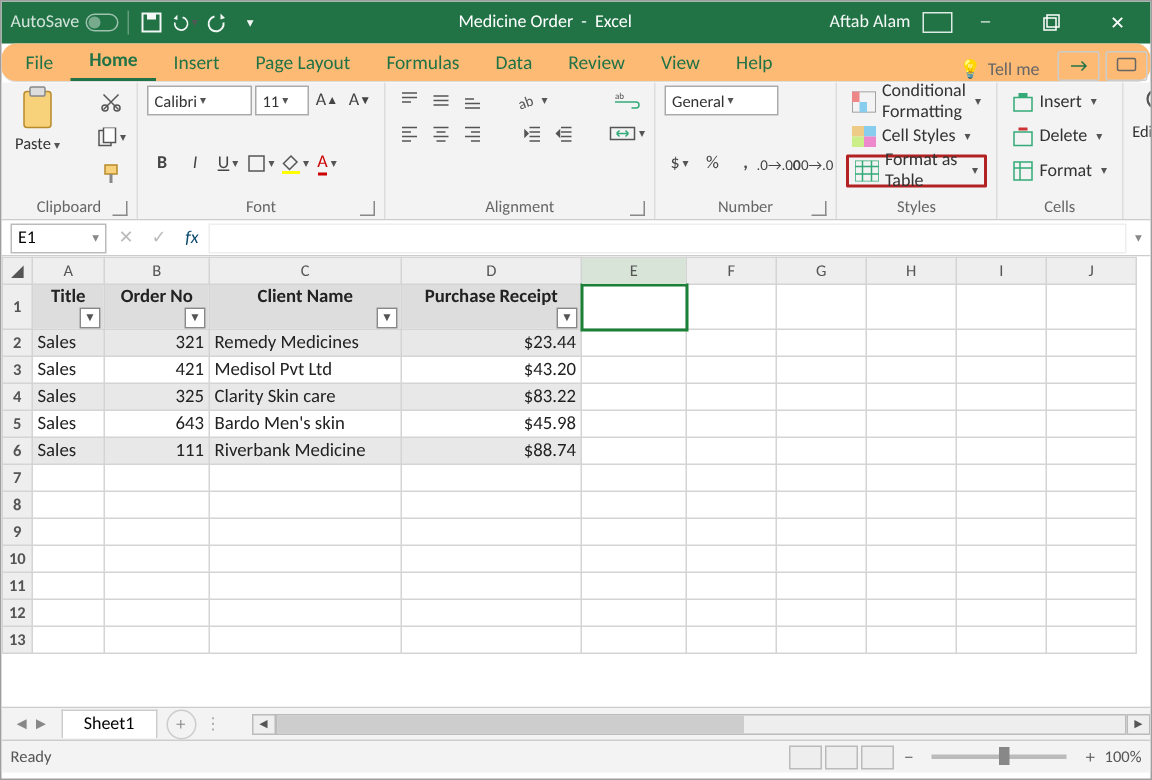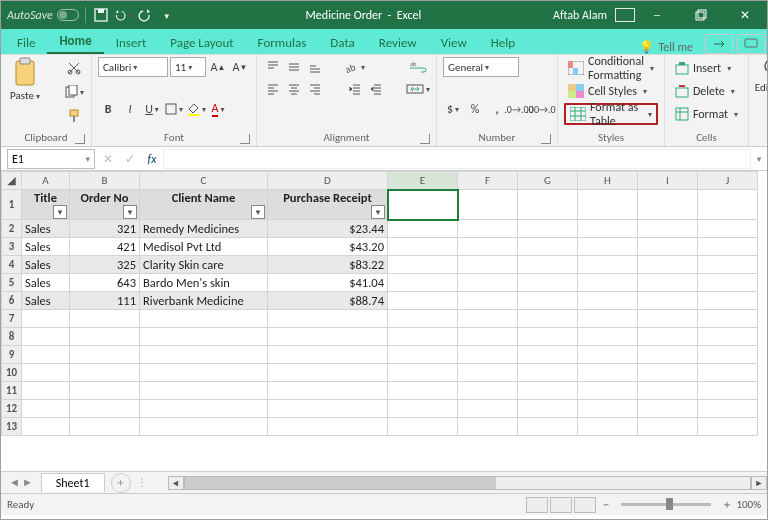--- a/index.html
+++ b/index.html
@@ -1,33 +1,33 @@
 <!DOCTYPE html>
 <html><head>
 <meta charset="utf-8">
 <style>
   * { box-sizing: border-box; margin: 0; padding: 0; font-family: "Segoe UI", Calibri, sans-serif; }
   body { background: #fff; width: 768px; height: 520px; overflow: hidden; border: 1px solid #9e9e9e; }
 
   
   .titlebar { background: #217346; color: #fff; height: 28px; display: flex; align-items: center; font-size: 12px; }
   .titlebar .qat { display: flex; align-items: center; gap: 4px; padding: 0 6px; }
-  .titlebar .autosave { display: flex; align-items: center; gap: 4px; opacity: .8; font-style: italic; }
+  .titlebar .autosave { display: flex; align-items: center; gap: 4px; opacity: .8; }
   .titlebar .toggle { width: 22px; height: 12px; border: 1px solid #fff; border-radius: 6px; position: relative; opacity: .7; }
   .titlebar .toggle::after { content:""; width:8px;height:8px;border-radius:50%;background:#fff;opacity:.7;position:absolute;top:1px;left:1px;}
   .titlebar .qicon { width: 18px; height: 18px; display:flex;align-items:center;justify-content:center; opacity:.95;}
   .titlebar .sep { width:1px;height:16px;background:rgba(255,255,255,.3);margin:0 2px;}
   .titlebar .apptitle { flex:1; text-align:center; font-size: 12px; }
   .titlebar .winctrl { display:flex; }
   .titlebar .winbtn { width: 44px; height: 28px; display:flex;align-items:center;justify-content:center;}
   .titlebar .user { padding: 0 8px; opacity:.95;}
   .titlebar .userbox { width:20px;height:14px;border:1px solid #fff;opacity:.85;}
 
   
-  .menu { background:#5eead4; height: 26px; display:flex; align-items:flex-end; border-bottom: 1px solid #ddd; padding-left:4px;}
+  .menu { background:#fdba74; height: 26px; display:flex; align-items:flex-end; border-bottom: 1px solid #ddd; padding-left:4px;border-radius:10px;}
   .menutab { font-size: 13px; padding: 4px 12px; color: #217346; cursor:default; }
   .menutab.file { color:#217346; }
   .menutab.active { font-weight: 600; border-bottom: 2px solid #217346; }
   .menu .spacer { flex:1; }
   .menu .tellme { display:flex; align-items:center; gap:4px; font-size:12px; color:#666; padding:0 10px;}
   .menu .sharebtn { width:28px;height:20px;border:1px solid #ccc;margin:0 2px;display:flex;align-items:center;justify-content:center;border-radius:2px;}
 
   
   .ribbon { background:#f3f3f3; height: 92px; display:flex; border-bottom:1px solid #ccc; font-size:11px; color:#333;}
   .group { border-right:1px solid #ddd; padding:2px 6px 0 6px; display:flex; flex-direction:column;}
@@ -44,21 +44,21 @@
   .fontrow{display:flex;gap:2px;margin-top:2px;}
   .fbtn{width:20px;height:20px;display:flex;align-items:center;justify-content:center;font-size:12px;border-radius:2px;color:#444;}
   .stylesitem{display:flex;align-items:center;gap:4px;height:22px;font-size:12px;padding:0 4px;color:#333;}
   .stylesitem .sicon{width:16px;height:14px;display:flex;}
   .stylesitem.highlighted{border:2px solid #b22222;border-radius:1px;}
   .cellsitem{display:flex;align-items:center;gap:4px;height:22px;font-size:12px;padding:0 4px;color:#333;}
   svg{display:block;}
 
   
   .fxbar{height:24px;border-bottom:1px solid #ccc;display:flex;align-items:center;background:#fff;}
-  .namebox{width:88px;height:20px;border:1px solid #bbb;margin:0 2px 0 6px;font-size:12px;padding:0 4px;display:flex;align-items:center;}
+  .namebox{width:64px;height:20px;border:1px solid #bbb;margin:0 2px 0 6px;font-size:12px;padding:0 4px;display:flex;align-items:center;}
   .namebox .dd{margin-left:auto;font-size:9px;color:#888;}
   .fxbar .fxcancel,.fxbar .fxok{width:22px;text-align:center;color:#bbb;font-size:12px;}
   .fxbar .fx{font-style:italic;font-size:12px;color:#0c4a6e;width:22px;text-align:center;}
   .formula{flex:1;height:20px;border:1px solid #eee;font-size:12px;padding:0 4px;}
 
   
   .sheetwrap{position:relative;height:300px;overflow:hidden;background:#fff;}
   .sheet{border-collapse:collapse;font-size:12.5px;color:#222;}
   .sheet th,.sheet td{border:1px solid #d4d4d4;height:18px;padding:0;}
   .sheet thead th{background:#eee;font-weight:400;text-align:center;font-size:11px;color:#555;}
@@ -547,21 +547,21 @@
           <td>
             <div class="datacell">Sales</div>
           </td>
           <td>
             <div class="datacell num">643</div>
           </td>
           <td>
             <div class="datacell">Bardo Men's skin</div>
           </td>
           <td>
-            <div class="datacell num">$41.04</div>
+            <div class="datacell num">$45.98</div>
           </td>
           <td></td>
           <td></td>
           <td></td>
           <td></td>
           <td></td>
           <td></td>
         </tr>
         <tr>
           <th class="rowhead">6</th>

